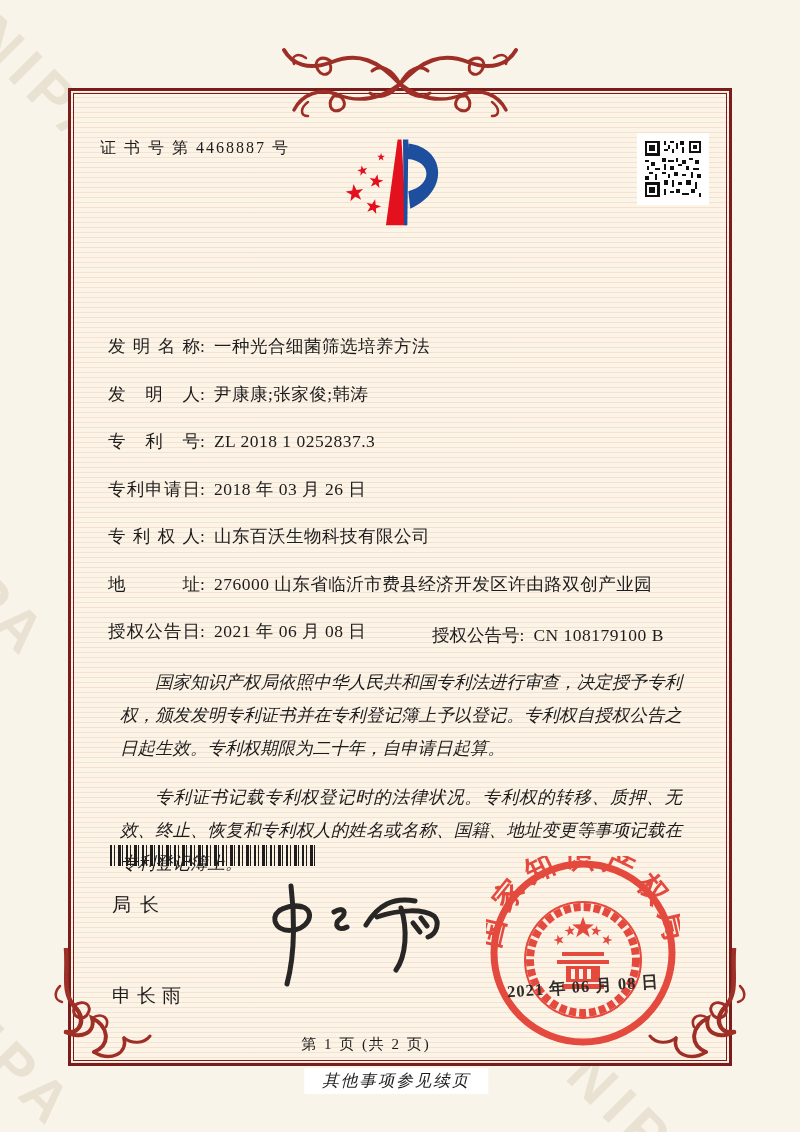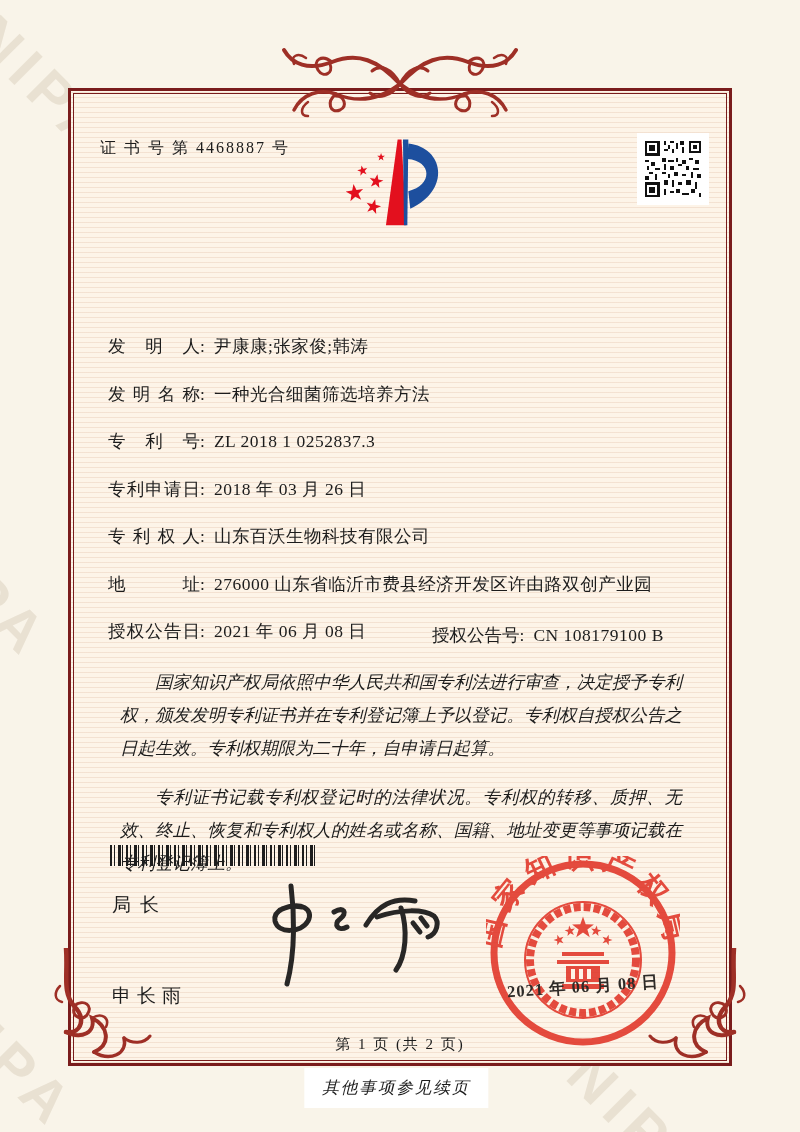--- a/index.html
+++ b/index.html
@@ -62,24 +62,24 @@
   .director-name{position:absolute; left:112px; top:951px; font-size:19px; letter-spacing:6px; font-family:Liberation Mono, monospace;margin-top:32px;}
   .signature{position:absolute; left:228px; top:880px;}
   
   .seal{position:absolute; left:486px; top:856px; width:194px; height:194px; opacity:0.95;}
   .seal-date{
     position:absolute; left:486px; top:976px; width:194px; text-align:center;
     font-size:16.5px; font-weight:600; color:#2e2b28; letter-spacing:1px;
     transform:rotate(-4deg); z-index:6;
   }
   
-  .page-info{position:absolute; left:0; top:1035px; width:800px; text-align:center; font-size:15px; letter-spacing:2px;}
+  .page-info{position:absolute; left:0; top:1035px; width:732px; text-align:center; font-size:15px; letter-spacing:2px;}
   .note-box{
     position:absolute; left:50%; top:1068px; transform:translateX(-52%);
-    background:#ffffff; padding:9px 18px; font-size:16.5px; font-style:italic; letter-spacing:2px;
+    background:#ffffff; padding:2px 18px; font-size:16.5px; font-style:italic; letter-spacing:2px;
     z-index:5;
   }
   svg{display:block;}
 </style>
 </head>
 <body>
 
 <div class="page">
 
   <svg width="0" height="0" style="position:absolute">
@@ -165,24 +165,24 @@
                  M23,16h1v3h-1z M26,17h2v2h-2z M10,20h2v2h-2z M14,20h1v3h-1z M17,21h2v1h-2z
                  M21,20h2v2h-2z M25,21h1v3h-1z M10,24h1v3h-1z M13,25h2v1h-2z M16,24h2v2h-2z
                  M19,26h3v1h-3z M23,24h2v2h-2z M27,26h1v2h-1z"></path>
       </g>
     </svg>
   </div>
 
 
   <div class="fields">
     <div class="frow">
+      <span class="flabel">发明名称</span><span class="fcolon">:</span><span class="fval">一种光合细菌筛选培养方法</span>
+    </div>
+    <div class="frow">
       <span class="flabel">发明人</span><span class="fcolon">:</span><span class="fval">尹康康;张家俊;韩涛</span>
-    </div>
-    <div class="frow">
-      <span class="flabel">发明名称</span><span class="fcolon">:</span><span class="fval">一种光合细菌筛选培养方法</span>
     </div>
     <div class="frow">
       <span class="flabel">专利号</span><span class="fcolon">:</span><span class="fval">ZL 2018 1 0252837.3</span>
     </div>
     <div class="frow">
       <span class="flabel">专利申请日</span><span class="fcolon">:</span><span class="fval">2018 年 03 月 26 日</span>
     </div>
     <div class="frow">
       <span class="flabel">专利权人</span><span class="fcolon">:</span><span class="fval">山东百沃生物科技有限公司</span>
     </div>

